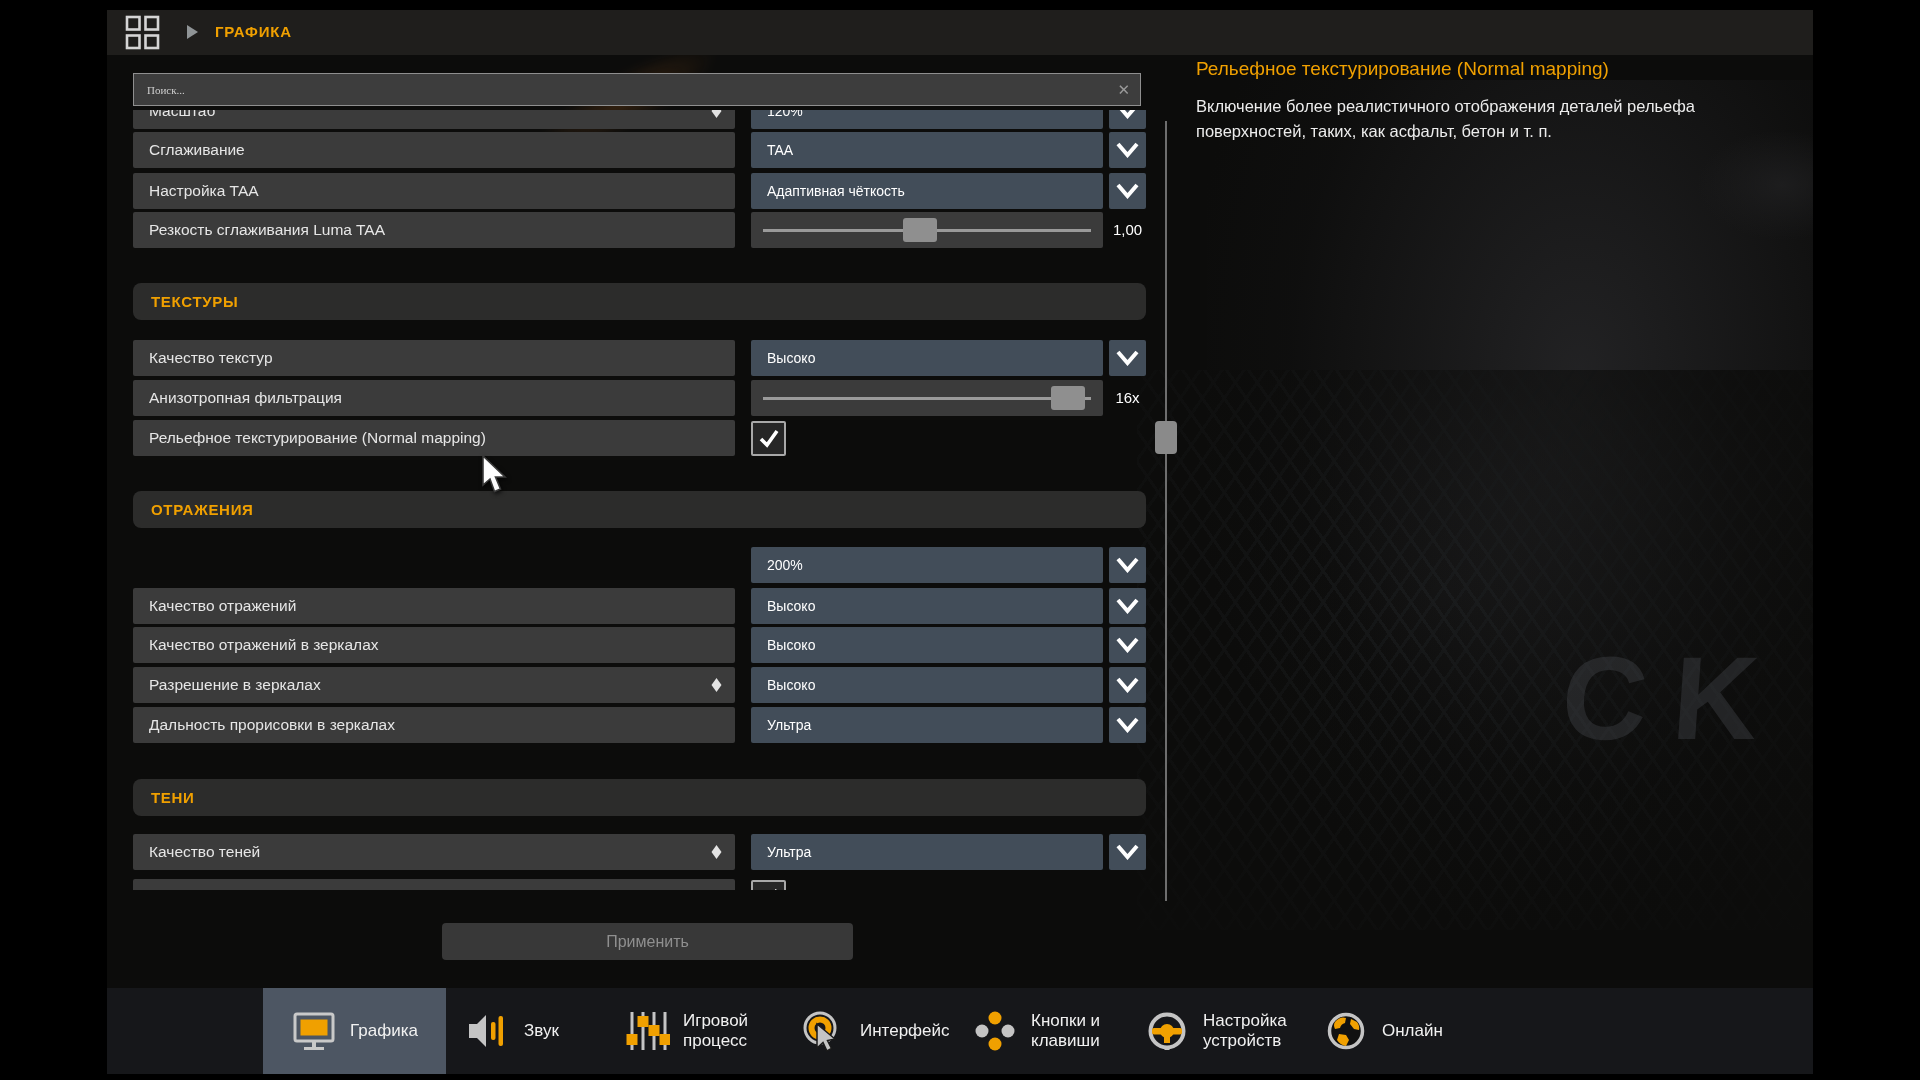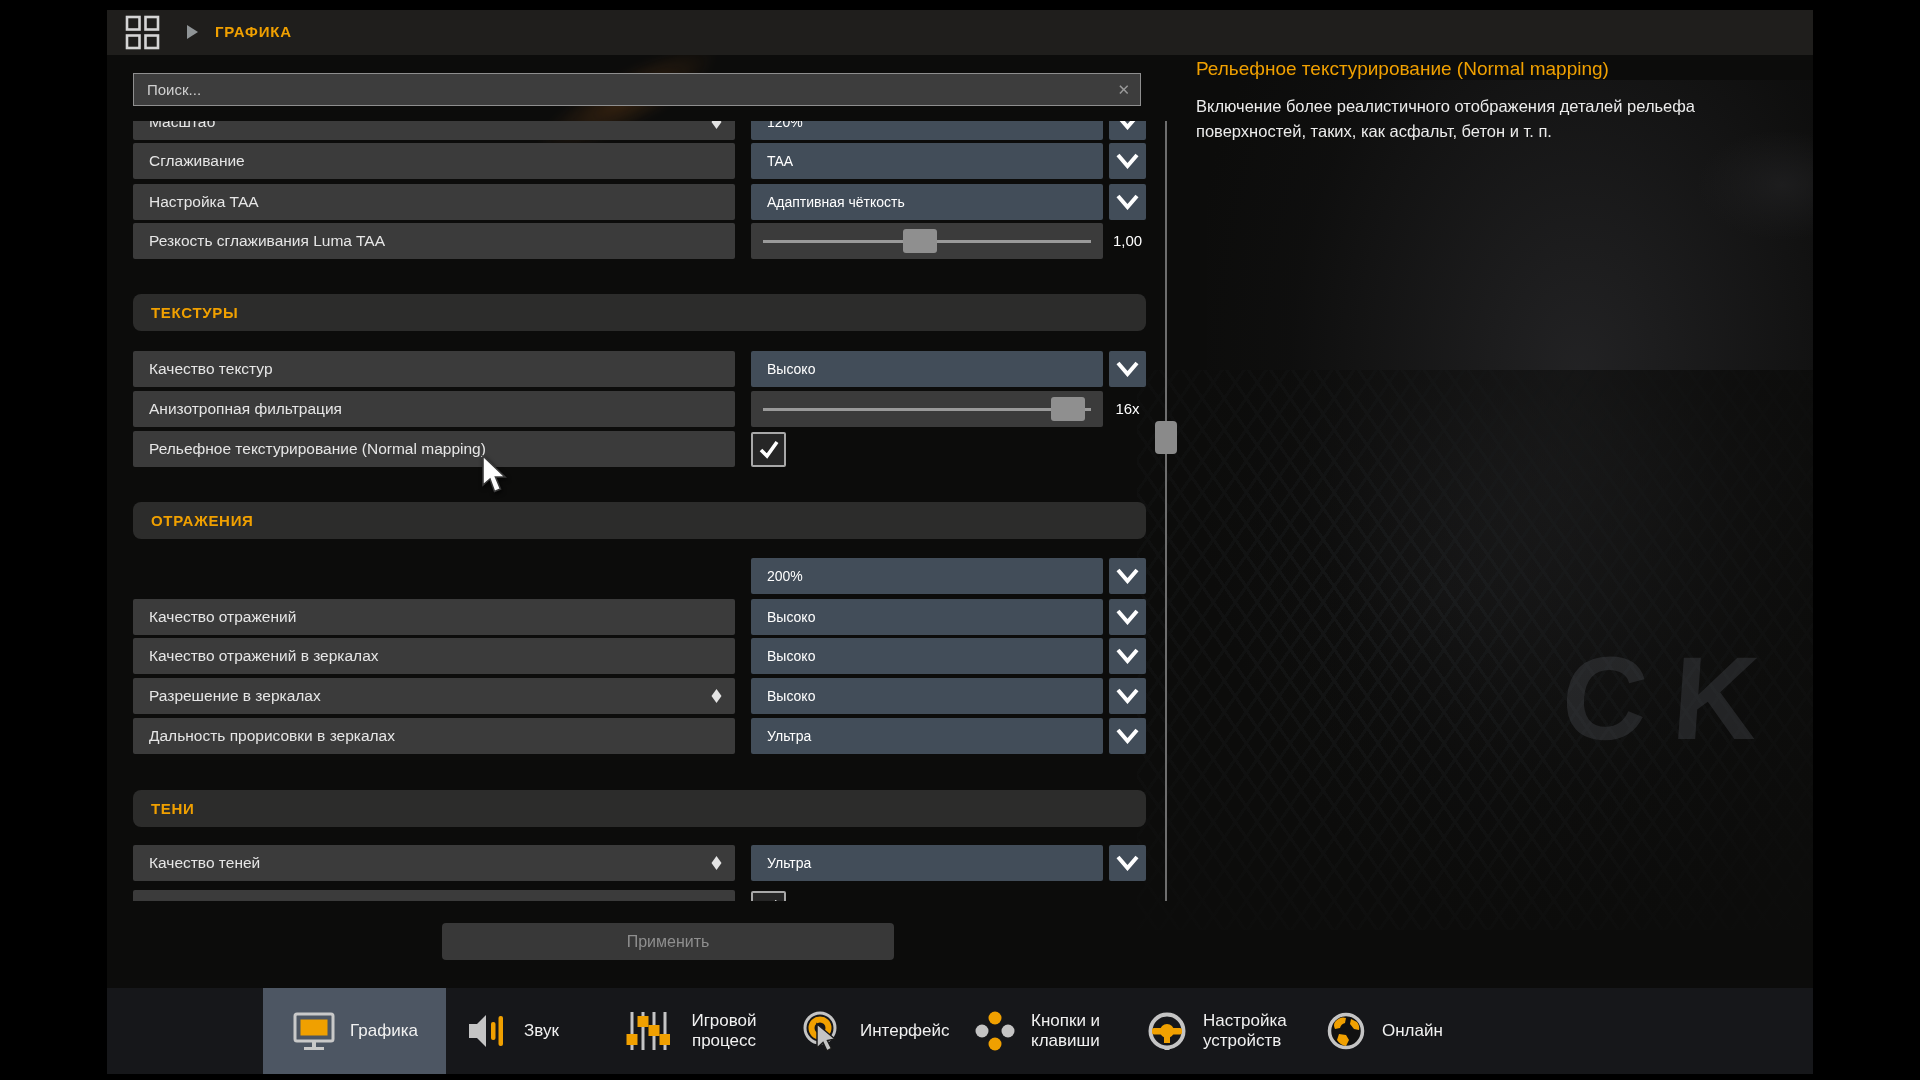--- a/index.html
+++ b/index.html
@@ -29,26 +29,26 @@
   .topbar{position:absolute;left:0;top:10px;width:1706px;height:45px;background:#1f1e1c;}
   .grid-btn{position:absolute;left:16px;top:4px;width:38px;height:37px;display:flex;align-items:center;justify-content:center;cursor:pointer;}
   .crumb-caret{position:absolute;left:80px;top:15px;width:0;height:0;
     border-left:11px solid #8f9496;border-top:7px solid transparent;border-bottom:7px solid transparent;}
   .crumb{position:absolute;left:108px;top:13px;font-size:15px;font-weight:bold;letter-spacing:.8px;color:#f0a000;}
 
   
   .search{position:absolute;left:26px;top:73px;width:1008px;height:33px;background:#3d3d3d;
     border:1px solid #8f8f8f;box-sizing:border-box;}
   .search input{position:absolute;left:0;top:0;width:100%;height:100%;background:transparent;border:none;outline:none;
-    padding:0 34px 0 13px;box-sizing:border-box;color:#d8d8d8;font-size:15px;font-family:Liberation Sans, sans-serif;}
+    padding:0 34px 0 13px;box-sizing:border-box;color:#d8d8d8;font-size:11px;font-family:Liberation Serif, serif;}
   .search input::placeholder{color:#d0d0d0;opacity:1;}
   .search-x{position:absolute;right:10px;top:6px;font-size:15px;color:#9a9a9a;cursor:pointer;line-height:20px;}
 
   
-  .viewport{position:absolute;left:26px;top:121px;width:1013px;height:780px;overflow:hidden;}
+  .viewport{position:absolute;left:26px;top:110px;width:1013px;height:780px;overflow:hidden;}
   .row{position:absolute;left:0;width:1013px;height:36px;}
   .cell{position:absolute;top:0;height:36px;box-sizing:border-box;border-radius:2px;display:flex;align-items:center;}
   .c-label{left:0;width:602px;background:#3b3b3b;padding:0 16px;color:#e6e6e6;font-size:15.5px;}
   .c-label .txt{white-space:nowrap;overflow:hidden;}
   .adv{position:absolute;right:13px;top:50%;transform:translateY(-50%);}
   .c-value{left:618px;width:352px;background:#424d59;padding:0 16px;color:#fff;font-size:14px;}
   .c-chev{left:976px;width:37px;background:#424d59;justify-content:center;cursor:pointer;}
   .c-slider{left:618px;width:352px;background:#3b3b3b;}
   .track{position:absolute;left:12px;right:12px;top:17px;height:3px;background:#9a9a9a;}
   .handle{position:absolute;top:6px;width:34px;height:24px;background:#8f8f8f;border-radius:3px;}
@@ -58,34 +58,34 @@
     display:flex;align-items:center;justify-content:center;cursor:pointer;}
   .sect{position:absolute;left:0;width:1013px;height:37px;background:#2c2c2b;border-radius:8px;
     display:flex;align-items:center;padding:0 18px;box-sizing:border-box;
     color:#f0a000;font-size:15px;font-weight:bold;letter-spacing:.7px;}
 
   
   .sb-track{position:absolute;left:1058px;top:121px;width:2px;height:780px;background:#6e6e6e;}
   .sb-thumb{position:absolute;left:1048px;top:421px;width:22px;height:33px;background:#8a8a8a;border-radius:4px;cursor:pointer;}
 
   
-  .apply{position:absolute;left:335px;top:923px;width:452px;height:37px;background:#383838;border:none;border-radius:4px;
+  .apply{position:absolute;left:335px;top:923px;width:411px;height:37px;background:#383838;border:none;border-radius:4px;
     color:#8f8f8f;font-size:16px;font-family:inherit;cursor:default;}
 
   
   .info{position:absolute;left:1089px;top:58px;width:600px;}
   .info h2{margin:0;font-size:19px;font-weight:500;color:#f0a000;}
   .info p{margin:14px 0 0 0;font-size:16.5px;line-height:1.5;color:#ececec;width:585px;}
 
   
   .navbar{position:absolute;left:0;top:988px;width:1706px;height:86px;background:#16171a;}
   .nav-item{position:absolute;top:0;height:86px;display:flex;align-items:center;gap:13px;cursor:pointer;}
   .nav-item .lbl{color:#f1f1f1;font-size:17px;line-height:1.18;}
   .nav-active{background:#4d5663;padding:0 28px;}
-  .w80 .lbl{width:82px;text-align:center;} .w88 .lbl{width:90px;} .w95 .lbl{width:97px;} .w78 .lbl{width:80px;}
+  .w80 .lbl{width:82px;} .w88 .lbl{width:90px;} .w95 .lbl{width:97px;} .w78 .lbl{width:80px;}
 
   
   .cursor{position:absolute;left:374px;top:455px;z-index:60;filter:drop-shadow(1px 2px 2px rgba(0,0,0,.7));}
 </style>
 </head>
 <body>
 
 <div class="screen">
  <div class="stage">
 

